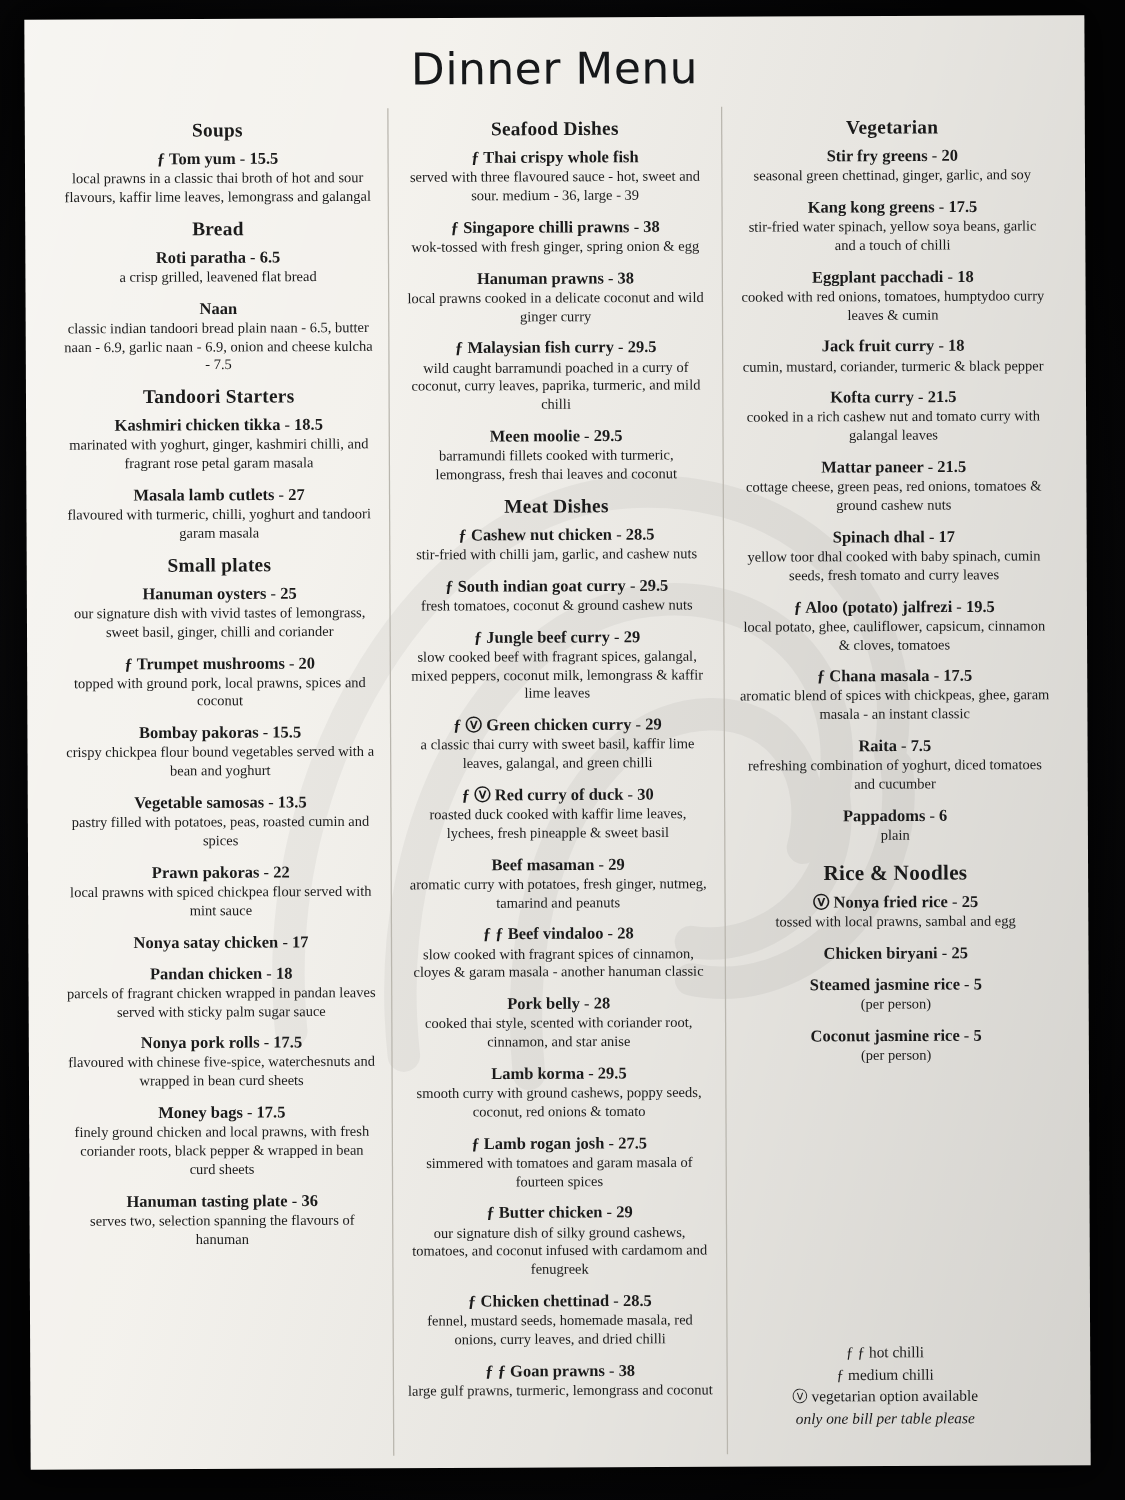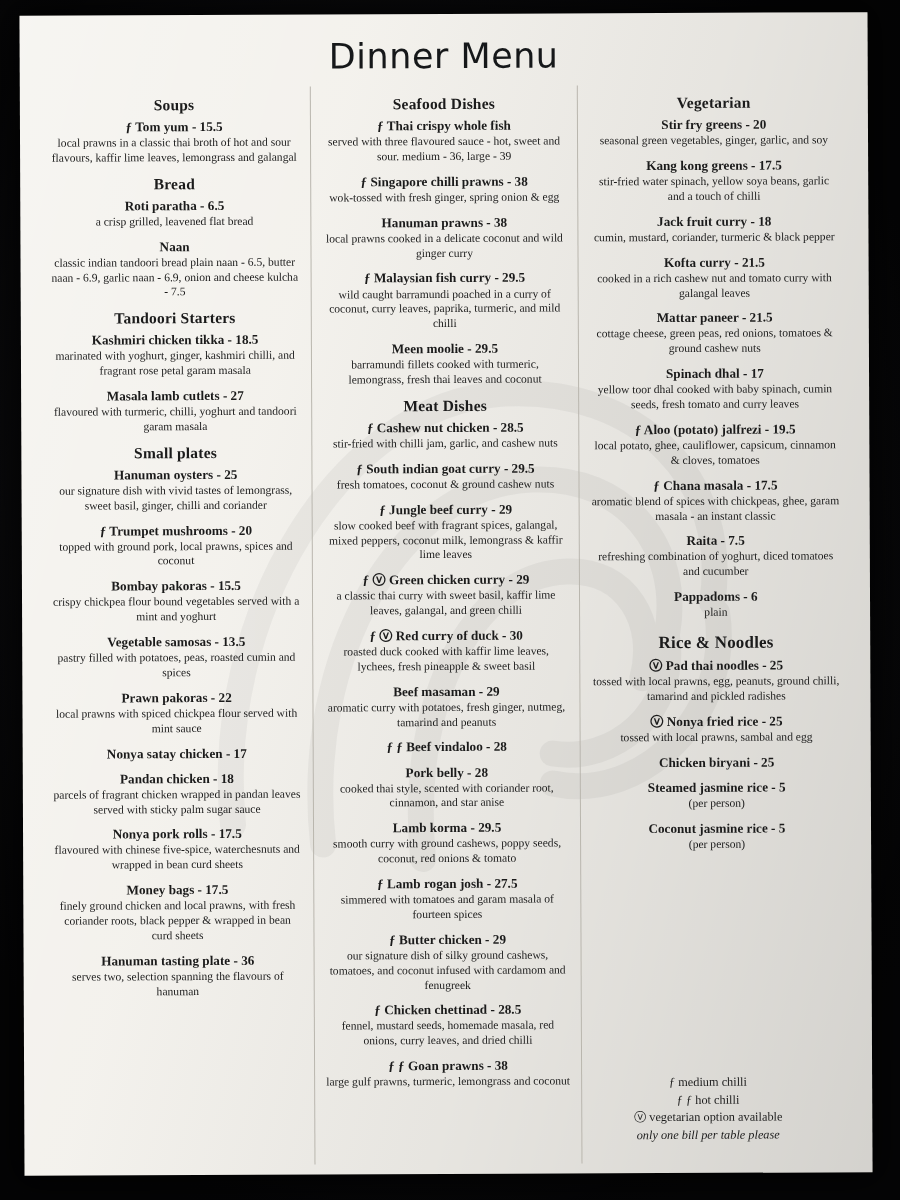--- a/index.html
+++ b/index.html
@@ -183,21 +183,21 @@
             <div class="item">
               <div class="item-name">Hanuman oysters - 25</div>
               <div class="item-desc">our signature dish with vivid tastes of lemongrass, sweet basil, ginger, chilli and coriander</div>
             </div>
             <div class="item">
               <div class="item-name">ƒ Trumpet mushrooms - 20</div>
               <div class="item-desc">topped with ground pork, local prawns, spices and coconut</div>
             </div>
             <div class="item">
               <div class="item-name">Bombay pakoras - 15.5</div>
-              <div class="item-desc">crispy chickpea flour bound vegetables served with a mint and yoghurt</div>
+              <div class="item-desc">crispy chickpea flour bound vegetables served with a bean and yoghurt</div>
             </div>
             <div class="item">
               <div class="item-name">Vegetable samosas - 13.5</div>
               <div class="item-desc">pastry filled with potatoes, peas, roasted cumin and spices</div>
             </div>
             <div class="item">
               <div class="item-name">Prawn pakoras - 22</div>
               <div class="item-desc">local prawns with spiced chickpea flour served with mint sauce</div>
             </div>
             <div class="item">
@@ -262,20 +262,21 @@
             <div class="item">
               <div class="item-name">ƒ ⓥ Red curry of duck - 30</div>
               <div class="item-desc">roasted duck cooked with kaffir lime leaves, lychees, fresh pineapple &amp; sweet basil</div>
             </div>
             <div class="item">
               <div class="item-name">Beef masaman - 29</div>
               <div class="item-desc">aromatic curry with potatoes, fresh ginger, nutmeg, tamarind and peanuts</div>
             </div>
             <div class="item">
               <div class="item-name">ƒ ƒ Beef vindaloo - 28</div>
+              <div class="item-desc">slow cooked with fragrant spices of cinnamon, cloyes &amp; garam masala - another hanuman classic</div>
             </div>
             <div class="item">
               <div class="item-name">Pork belly - 28</div>
               <div class="item-desc">cooked thai style, scented with coriander root, cinnamon, and star anise</div>
             </div>
             <div class="item">
               <div class="item-name">Lamb korma - 29.5</div>
               <div class="item-desc">smooth curry with ground cashews, poppy seeds, coconut, red onions &amp; tomato</div>
             </div>
             <div class="item">
@@ -292,27 +293,31 @@
             </div>
             <div class="item">
               <div class="item-name">ƒ ƒ Goan prawns - 38</div>
               <div class="item-desc">large gulf prawns, turmeric, lemongrass and coconut</div>
             </div>
           </div>
         <div class="col col-3">
             <div class="section-head">Vegetarian</div>
             <div class="item">
               <div class="item-name">Stir fry greens - 20</div>
-              <div class="item-desc">seasonal green vegetables, ginger, garlic, and soy</div>
+              <div class="item-desc">seasonal green chettinad, ginger, garlic, and soy</div>
             </div>
             <div class="item">
               <div class="item-name">Kang kong greens - 17.5</div>
               <div class="item-desc">stir-fried water spinach, yellow soya beans, garlic and a touch of chilli</div>
             </div>
             <div class="item">
+              <div class="item-name">Eggplant pacchadi - 18</div>
+              <div class="item-desc">cooked with red onions, tomatoes, humptydoo curry leaves &amp; cumin</div>
+            </div>
+            <div class="item">
               <div class="item-name">Jack fruit curry - 18</div>
               <div class="item-desc">cumin, mustard, coriander, turmeric &amp; black pepper</div>
             </div>
             <div class="item">
               <div class="item-name">Kofta curry - 21.5</div>
               <div class="item-desc">cooked in a rich cashew nut and tomato curry with galangal leaves</div>
             </div>
             <div class="item">
               <div class="item-name">Mattar paneer - 21.5</div>
               <div class="item-desc">cottage cheese, green peas, red onions, tomatoes &amp; ground cashew nuts</div>
@@ -332,41 +337,37 @@
             <div class="item">
               <div class="item-name">Raita - 7.5</div>
               <div class="item-desc">refreshing combination of yoghurt, diced tomatoes and cucumber</div>
             </div>
             <div class="item">
               <div class="item-name">Pappadoms - 6</div>
               <div class="item-desc">plain</div>
             </div>
             <div class="section-head big">Rice &amp; Noodles</div>
             <div class="item">
-              <div class="item-name">ⓥ Pad thai noodles - 25</div>
-              <div class="item-desc">tossed with local prawns, egg, peanuts, ground chilli, tamarind and pickled radishes</div>
-            </div>
-            <div class="item">
               <div class="item-name">ⓥ Nonya fried rice - 25</div>
               <div class="item-desc">tossed with local prawns, sambal and egg</div>
             </div>
             <div class="item">
               <div class="item-name">Chicken biryani - 25</div>
             </div>
             <div class="item">
               <div class="item-name">Steamed jasmine rice - 5</div>
               <div class="item-desc">(per person)</div>
             </div>
             <div class="item">
               <div class="item-name">Coconut jasmine rice - 5</div>
               <div class="item-desc">(per person)</div>
             </div>
           <div class="legend">
+            <div>ƒ ƒ hot chilli</div>
             <div>ƒ medium chilli</div>
-            <div>ƒ ƒ hot chilli</div>
             <div>ⓥ vegetarian option available</div>
             <div class="ital">only one bill per table please</div>
           </div>
         </div>
       </div>
     </div>
   </div>
 </div>
 
 </body></html>

